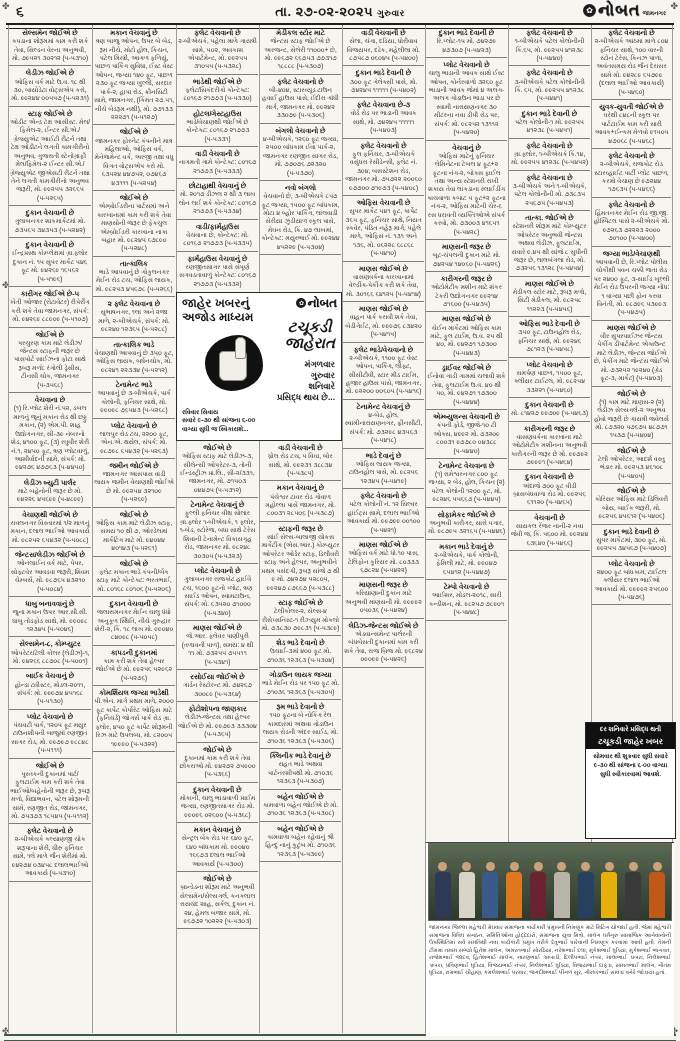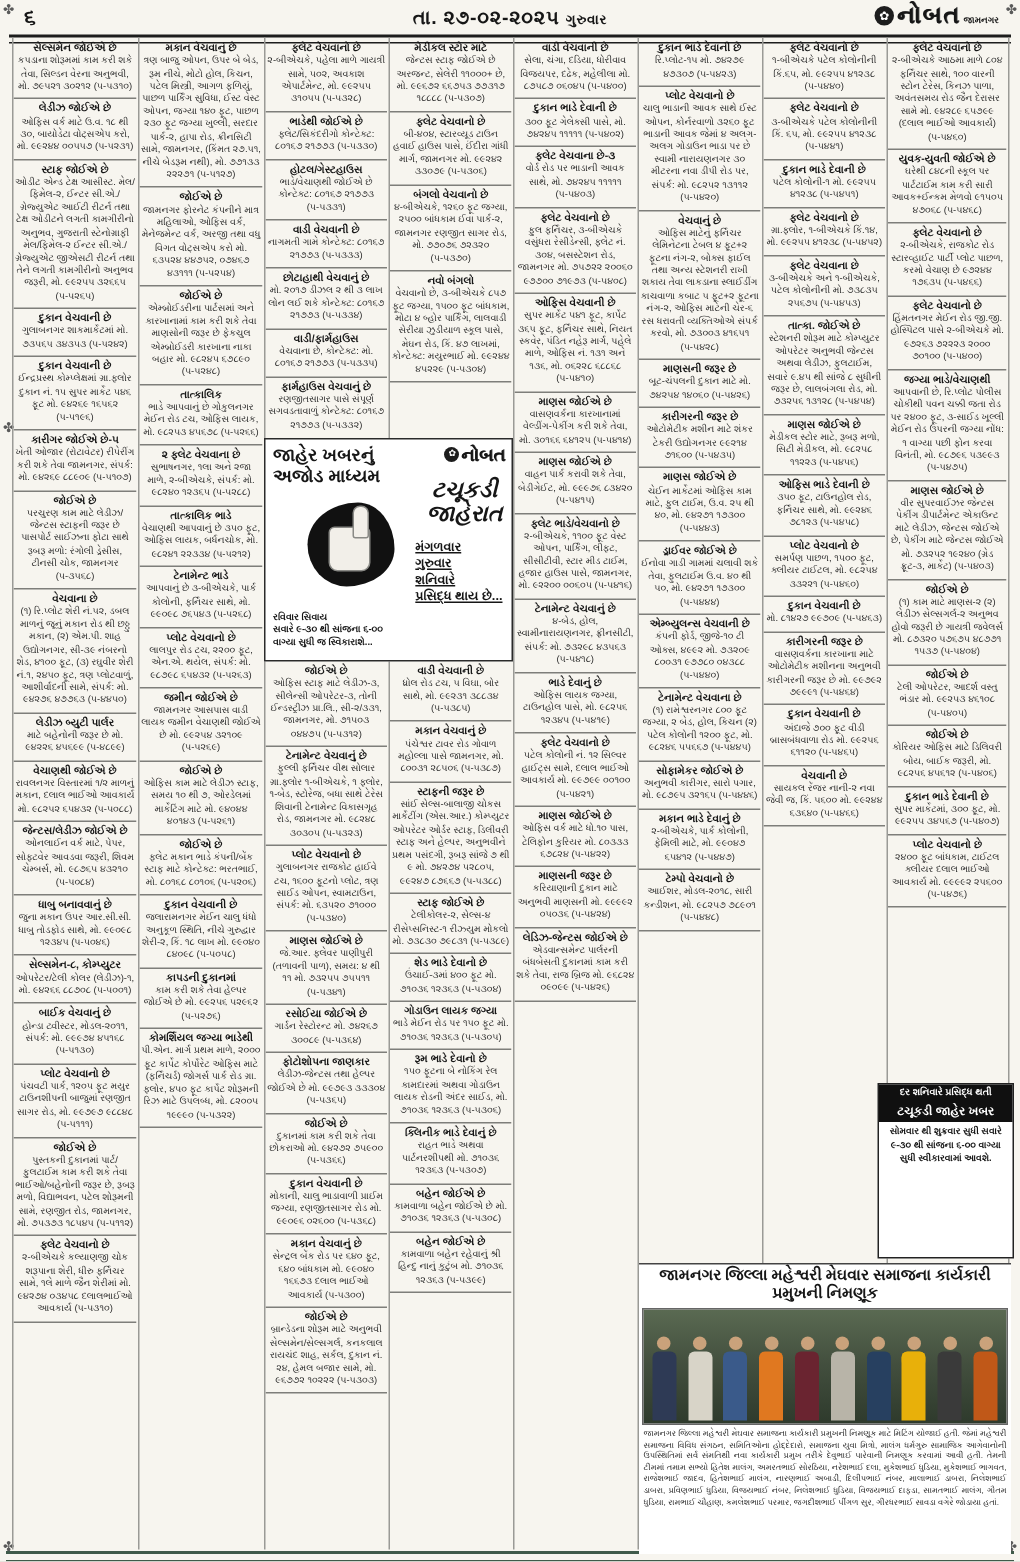--- a/index.html
+++ b/index.html
@@ -23,21 +23,21 @@
   .ad{border-bottom:1px solid #7e7e7a;padding:2px 1px 3px;}
   .ad-t{font-weight:bold;text-align:center;font-size:7px;line-height:1.3;}
   .ad-b{font-size:6.3px;line-height:1.34;text-align:center;color:#2a2a2a;}
   
   .promo{position:absolute;left:176px;top:292px;width:164px;height:147px;background:#ffffff;border:1px solid #2a2a2a;z-index:3;}
   .promo-head{position:absolute;left:5px;top:4px;font-size:12px;font-weight:900;line-height:1.15;}
   .promo-brand{position:absolute;right:4px;top:3px;display:flex;align-items:center;gap:1px;}
   .promo-brand .mh-emblem{width:10px;height:10px;font-size:6px;line-height:10px;}
   .promo-brand .nm{font-size:12px;font-weight:900;text-shadow:.4px .4px 0 #555;}
   .promo-script{position:absolute;right:6px;top:26px;font-size:15px;font-weight:900;font-style:italic;text-align:center;line-height:1.05;}
-  .promo-days{position:absolute;right:6px;top:66px;font-size:8.5px;font-weight:bold;text-align:left;line-height:1.3;text-decoration:underline;}
+  .promo-days{position:absolute;right:6px;top:66px;font-size:8.5px;font-weight:bold;text-align:right;line-height:1.3;}
   .promo-note{position:absolute;left:5px;bottom:6px;font-size:6.3px;font-weight:bold;line-height:1.4;}
   .thumb-hole{position:absolute;left:28px;top:42px;width:58px;height:56px;background:#111;border-radius:58% 42% 55% 45%/50% 55% 45% 50%;}
   .thumb-hand{position:absolute;left:14px;top:16px;width:26px;height:28px;background:#f2efe9;border:1px solid #8a8a86;border-radius:4px 4px 6px 6px;}
   .thumb-up{position:absolute;left:30px;top:2px;width:9px;height:20px;background:#f2efe9;border:1px solid #8a8a86;border-radius:5px 5px 2px 2px;}
   
   .marry{position:absolute;left:585px;top:722px;width:89px;height:115px;background:#fff;border:1px solid #222;z-index:3;font-weight:bold;}
   .marry-top{background:#101010;color:#fff;font-size:6.4px;text-align:center;padding:2px 1px;}
   .marry-title{font-size:13.5px;font-weight:900;line-height:1.05;padding:3px 2px 2px 4px;}
   .marry-band{background:#101010;color:#fff;font-size:8px;text-align:center;padding:2px 0;}
   .marry-note{font-size:6.2px;text-align:center;line-height:1.45;padding:3px 2px;}
@@ -594,21 +594,20 @@
     </div>
   </div>
 
   <div class="marry">
     <div class="marry-top">દર શનિવારે પ્રસિદ્ધ થતી</div>
     <div class="marry-band">ટચૂકડી જાહેર ખબર</div>
     <div class="marry-note">સોમવાર થી શુક્રવાર સુધી સવારે ૯-૩૦ થી સાંજના ૬-૦૦ વાગ્યા સુધી સ્વીકારવામાં આવશે.</div>
   </div>
 
   <div class="newsblk">
-    <div class="headline">જામનગર જિલ્લા મહેશ્વરી મેઘવાર સમાજના કાર્યકારી પ્રમુખની નિમણૂક</div>
     <div class="photo">
         <div class="person">
           <div class="p-head"></div>
           <div class="p-body" style="background: rgb(46, 58, 85);"></div>
         </div>
         <div class="person">
           <div class="p-head"></div>
           <div class="p-body" style="background: rgb(216, 212, 200);"></div>
         </div>
         <div class="person">

